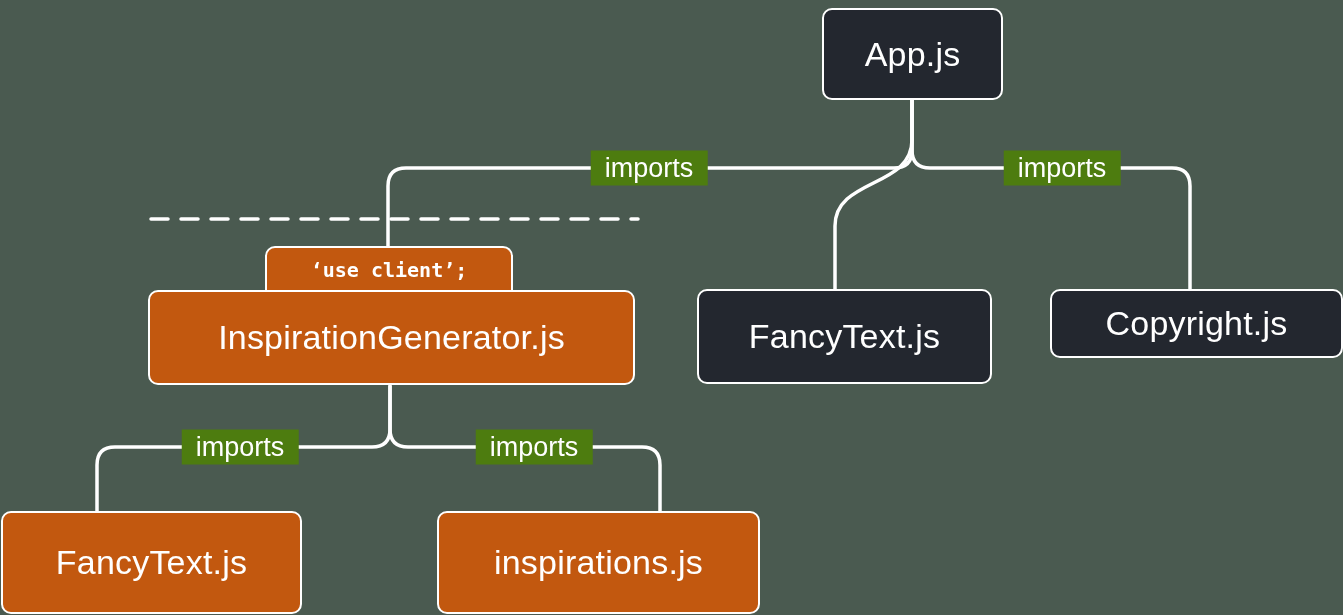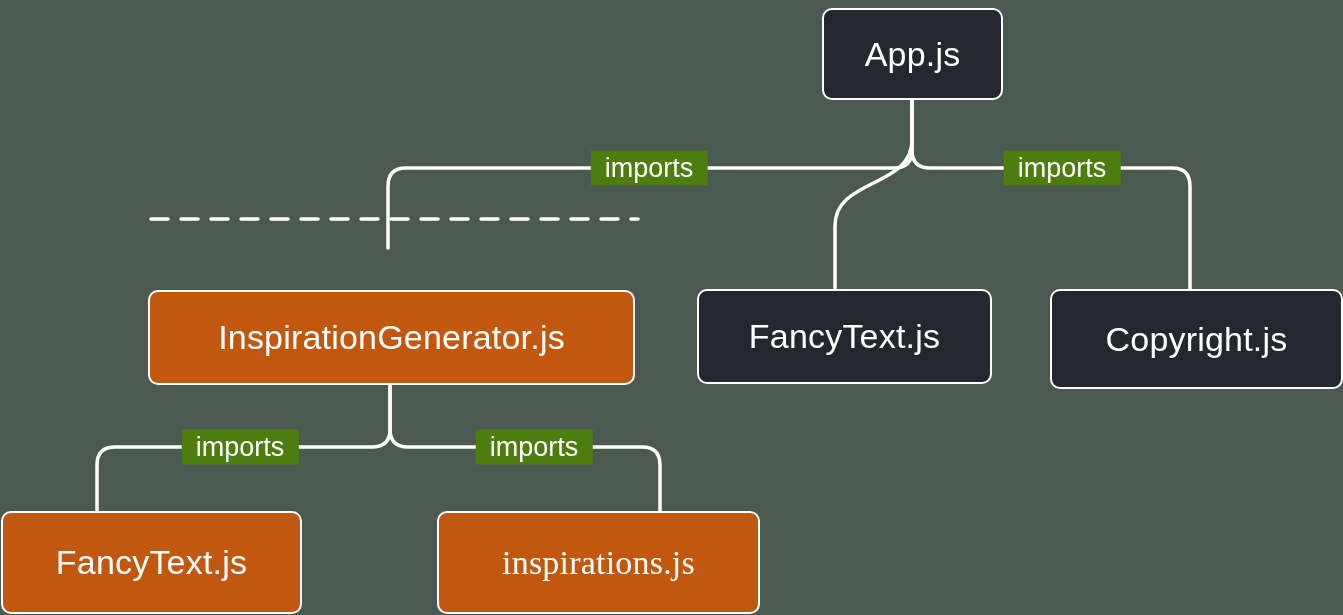--- a/index.html
+++ b/index.html
@@ -81,26 +81,27 @@
 
       <path d="M 151 219 H 638" stroke-dasharray="17 13"></path>
     </g>
   </svg>
 
   <div class="edge-label" style="left:649px; top:168px;">imports</div>
   <div class="edge-label" style="left:1062px; top:168px;">imports</div>
   <div class="edge-label" style="left:240px; top:447px;">imports</div>
   <div class="edge-label" style="left:534px; top:447px;">imports</div>
 
+  <div class="badge" style="left:265px; top:246px; width:248px; height:46px;">‘use client’;</div>
 
   <div class="node client" style="left:148px; top:290px; width:487px; height:95px;">InspirationGenerator.js</div>
 
   <div class="node server" style="left:822px; top:8px; width:181px; height:92px;">App.js</div>
 
   <div class="node server" style="left:697px; top:289px; width:295px; height:95px;">FancyText.js</div>
 
-  <div class="node server" style="left:1050px; top:289px; width:293px; height:100px;">Copyright.js</div>
+  <div class="node server" style="left:1050px; top:289px; width:293px; height:69px;">Copyright.js</div>
 
   <div class="node client" style="left:1px; top:511px; width:301px; height:103px;">FancyText.js</div>
 
-  <div class="node client" style="left:437px; top:511px; width:323px; height:103px;font-family:Liberation Serif, serif;">inspirations.js</div>
+  <div class="node client" style="left:437px; top:511px; width:323px; height:103px;">inspirations.js</div>
 
 </div>
 
 </body></html>

